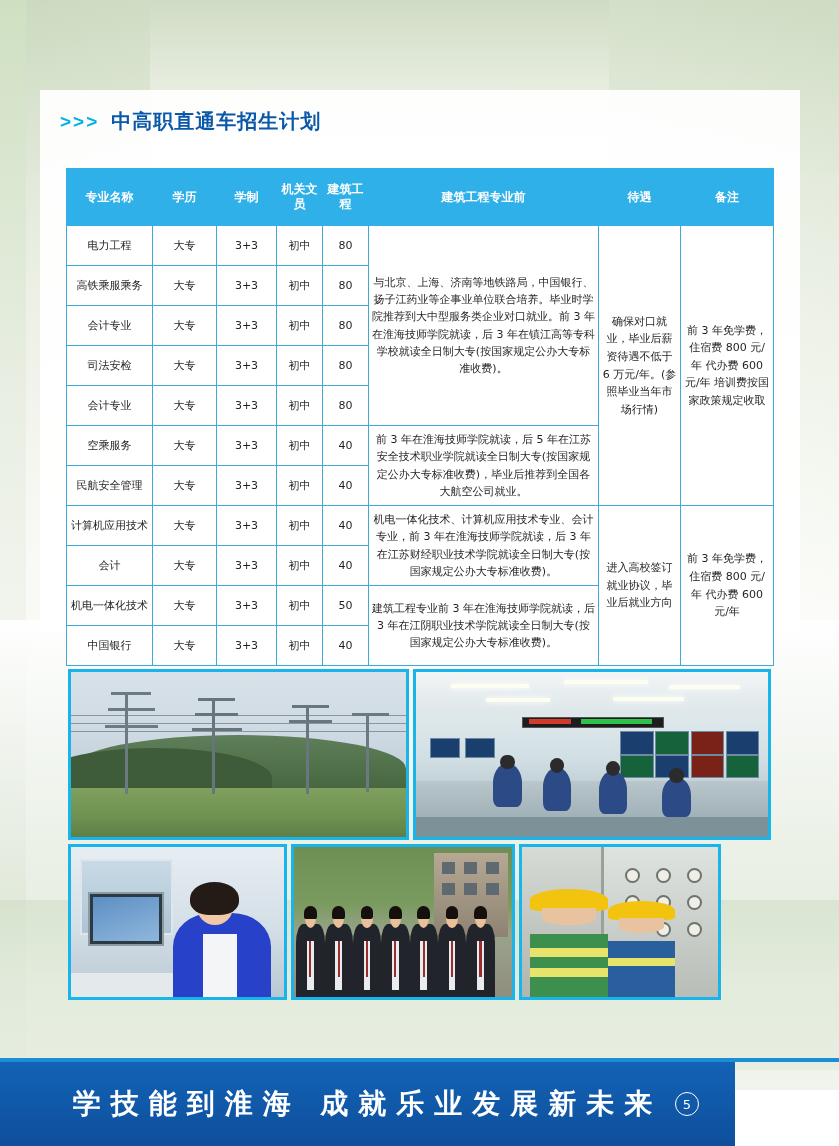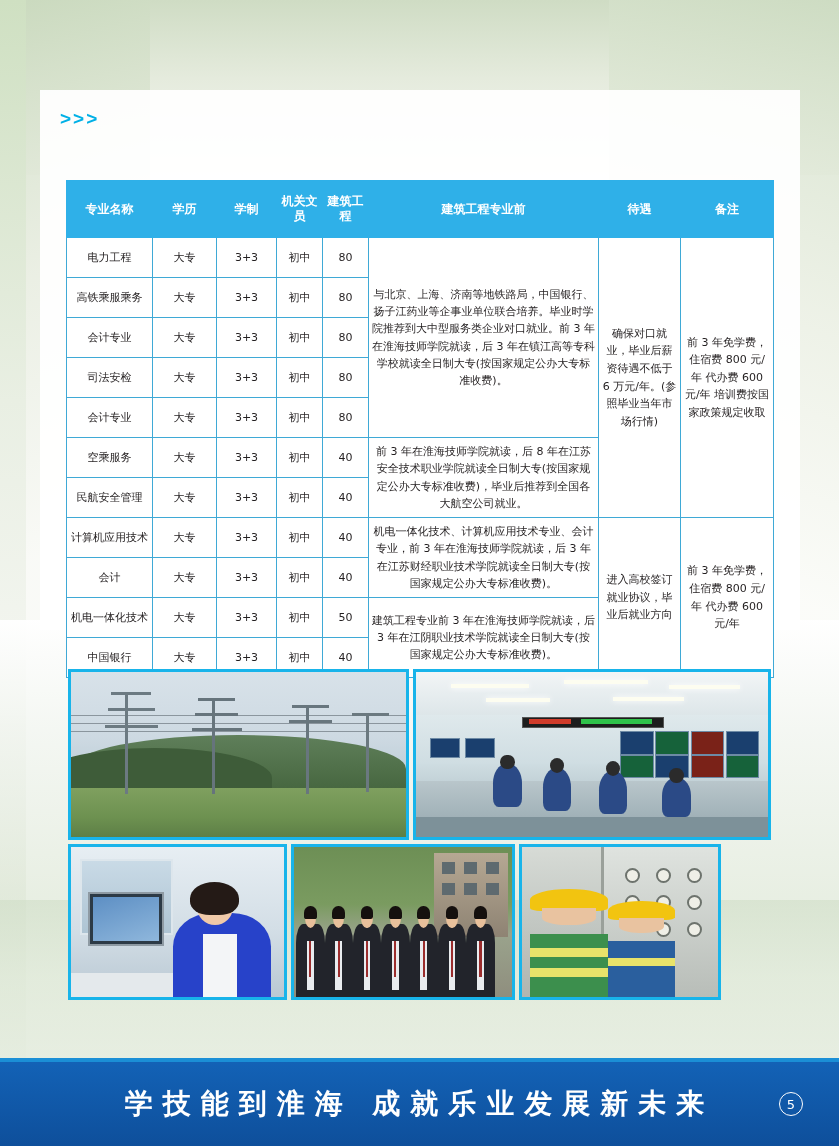--- a/index.html
+++ b/index.html
@@ -82,21 +82,21 @@
     color: #0a58a8;
     font-size: 20px;
     font-weight: bold;
     letter-spacing: 1px;
     font-family: "DejaVu Sans", sans-serif;
   }
 
   
   .tbl-wrap {
     position: absolute;
-    left: 66px; top: 180px;
+    left: 66px; top: 168px;
     width: 707px;
   }
   table.plan {
     border-collapse: collapse;
     width: 707px;
     table-layout: fixed;
     background: #fff;
   }
   table.plan th, table.plan td {
     border: 1px solid #3fa9d6;
@@ -204,21 +204,21 @@
   .p5-vest { position:absolute; bottom:0; width:100%; height:58%; background:#3c8f4d; }
   .p5-vest.b { background:#2a5f9e; }
   .p5-stripe { position:absolute; left:0; width:100%; height:14%; background:#e8e36a; }
   .p5-helm { position:absolute; width:100%; height:20%; background:#f2c410; border-radius:50% 50% 14% 14%; }
   .p5-face { position:absolute; width:68%; height:15%; left:16%; background:#e9c3a0; border-radius:0 0 45% 45%; }
 
   
   .footer {
     position: absolute;
     left: 0; bottom: 0;
-    width: 839px; height: 84px;
+    width: 735px; height: 84px;
     background: linear-gradient(180deg,#1362b6 0%,#0e4f9b 100%);
     display: flex;
     align-items: center;
     justify-content: center;
   }
   .footer .slogan {
     color: #ffffff;
     font-size: 28px;
     font-weight: bold;
     letter-spacing: 10px;
@@ -252,20 +252,21 @@
 <div class="bg-top-green"></div>
 <div class="bg-top-green2"></div>
 <div class="bg-right-green"></div>
 <div class="bg-left-strip"></div>
 <div class="bg-bottom-photo"></div>
 <div class="bg-bottom-blur"></div>
 <div class="bg-white-mask"></div>
 
 <div class="heading">
   <span class="arrows">&gt;&gt;&gt;</span>
+  <span class="htext">中高职直通车招生计划</span>
 </div>
 
 <div class="tbl-wrap">
   <table class="plan">
     <colgroup>
       <col style="width:86px">
       <col style="width:64px">
       <col style="width:60px">
       <col style="width:46px">
       <col style="width:46px">
@@ -329,21 +330,21 @@
         <td>初中</td>
         <td>80</td>
       </tr>
 
       <tr>
         <td class="major">空乘服务</td>
         <td>大专</td>
         <td>3+3</td>
         <td>初中</td>
         <td>40</td>
-        <td class="longtext" rowspan="2">前 3 年在淮海技师学院就读，后 8 年在江苏安全技术职业学院就读全日制大专(按国家规定公办大专标准收费)，毕业后推荐到全国各大航空公司就业。</td>
+        <td class="longtext" rowspan="2">前 3 年在淮海技师学院就读，后 5 年在江苏安全技术职业学院就读全日制大专(按国家规定公办大专标准收费)，毕业后推荐到全国各大航空公司就业。</td>
       </tr>
 
       <tr>
         <td class="major">民航安全管理</td>
         <td>大专</td>
         <td>3+3</td>
         <td>初中</td>
         <td>40</td>
       </tr>
 

